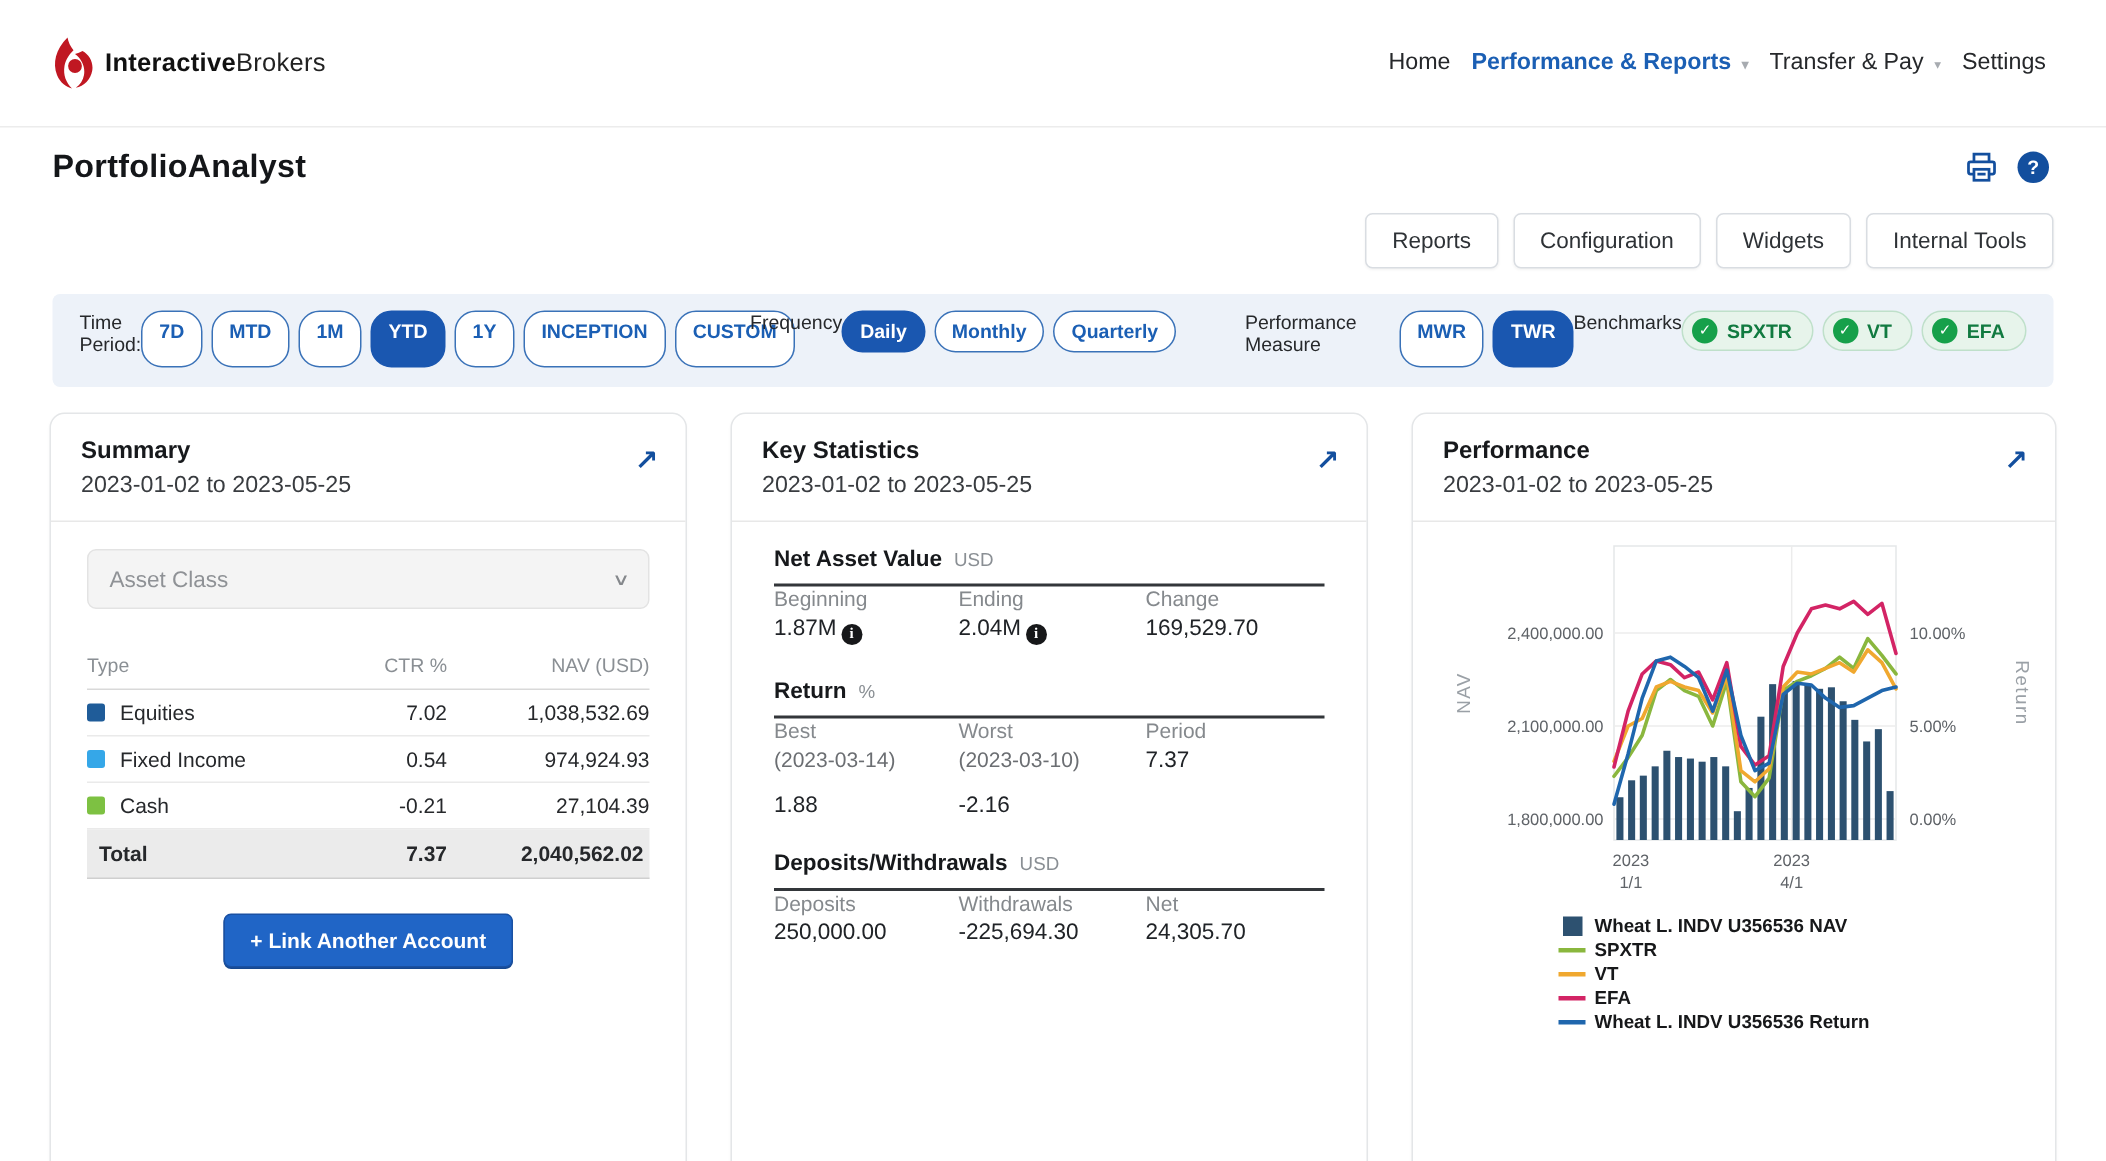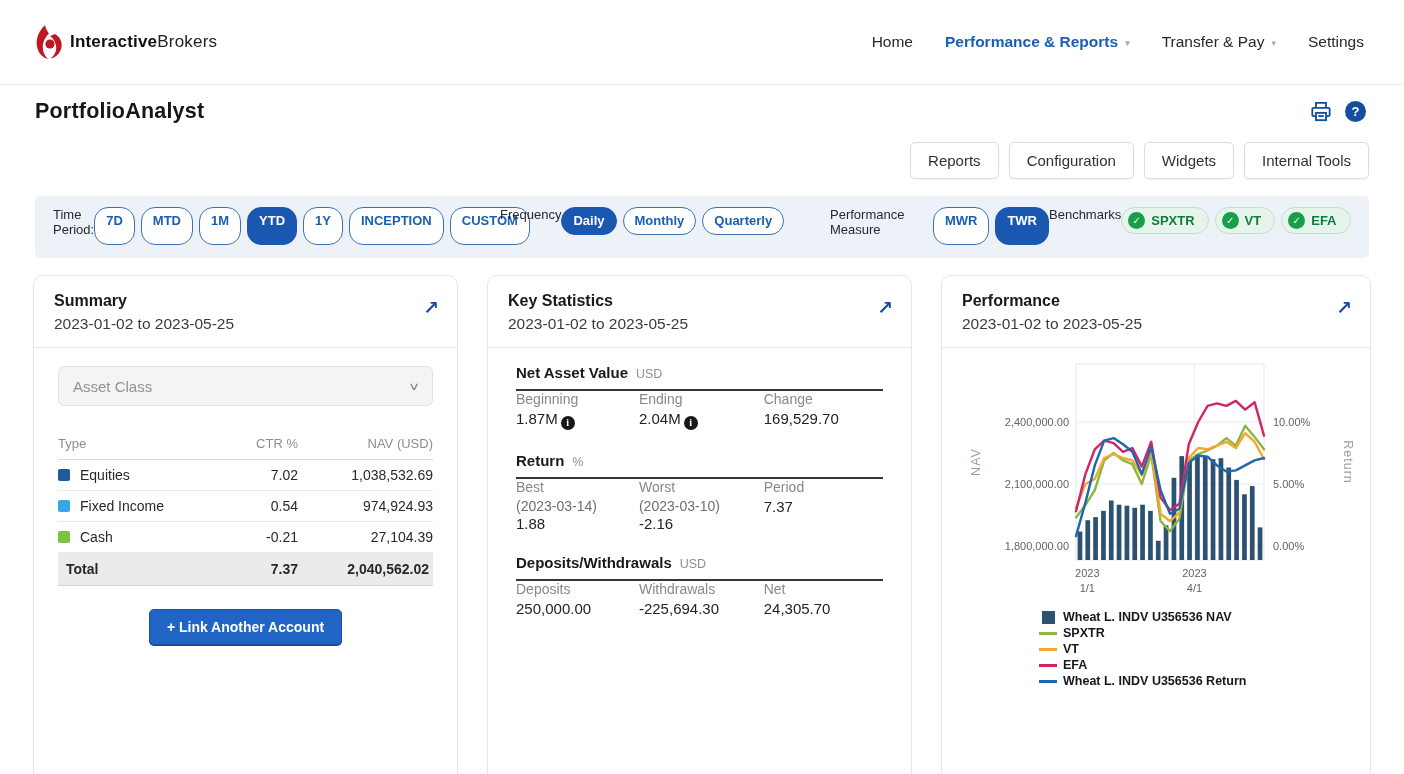--- a/index.html
+++ b/index.html
@@ -7,21 +7,21 @@
   body { font-family:"Liberation Sans",sans-serif; color:#1c1e21; }
   .page { width:1404px; height:774px; background:#fff; position:relative; overflow:hidden; }
 
   
   .topbar { height:85px; display:flex; align-items:center; justify-content:space-between;
             padding:0 40px 0 35px; border-bottom:1px solid #ececec; }
   .logo { display:flex; align-items:center; gap:8px; cursor:pointer; }
   .logo-text { font-size:17px; letter-spacing:.2px; color:#111; }
   .logo-text .b { font-weight:700; }
   .logo-text .l { font-weight:400; color:#222; }
-  .mainnav { display:flex; align-items:center; gap:32px; font-size:15.5px; }
+  .mainnav { display:flex; align-items:center; gap:14px; font-size:15.5px; }
   .mainnav a { color:#26282b; text-decoration:none; display:flex; align-items:center; gap:7px; cursor:pointer; }
   .mainnav a.active { color:var(--accent,#1b5fb4); font-weight:700; }
   .chev { font-size:9px; color:#a7abb0; transform:translateY(1px); }
 
   
   .title-row { display:flex; align-items:flex-start; justify-content:space-between; padding:14px 38px 0 35px; }
   .title-row h1 { font-size:21.5px; font-weight:700; color:#141619; letter-spacing:.2px; }
   .title-icons { display:flex; align-items:center; gap:13px; margin-top:2px; }
   .help-circle { width:21px; height:21px; border-radius:50%; background:var(--icon-blue,#134f9e); color:#fff;
                  display:flex; align-items:center; justify-content:center; font-size:13px; font-weight:700; cursor:pointer; }
@@ -81,21 +81,21 @@
 
   
   .ks-body { padding:16px 28px 0; }
   .ks-section { margin-bottom:22px; }
   .ks-head { border-bottom:2px solid #33363a; padding-bottom:7px; }
   .ks-head .t { font-size:15px; font-weight:700; color:#17191c; }
   .ks-head .u { font-size:12.5px; color:#8a8f94; margin-left:8px; }
   .ks-grid { display:flex; }
   .ks-col1 { width:33.5%; } .ks-col2 { width:34%; } .ks-col3 { flex:1; }
   .ks-label { font-size:14px; color:#85898d; margin-bottom:3px; }
-  .ks-sub { font-size:14px; color:#6b6e72; margin-bottom:1px; }
+  .ks-sub { font-size:14px; color:#6b6e72; margin-bottom:14px; }
   .ks-val { font-size:15px; color:#202327; }
   .info-dot { display:inline-flex; width:14px; height:14px; border-radius:50%; background:#17181a; color:#fff;
               font-size:10px; font-weight:700; align-items:center; justify-content:center; margin-left:3px;
               vertical-align:-2px; font-family:"Liberation Serif",serif; cursor:pointer; }
 
   
   .perf-body { padding:2px 4px 0; }
   #perf-chart { display:block; }
   .tick { font-size:11px; fill:#5f6368; font-family:"Liberation Sans",sans-serif; }
   .axis-label { font-size:12.5px; fill:#9aa0a6; letter-spacing:1px; font-family:"Liberation Sans",sans-serif; }

